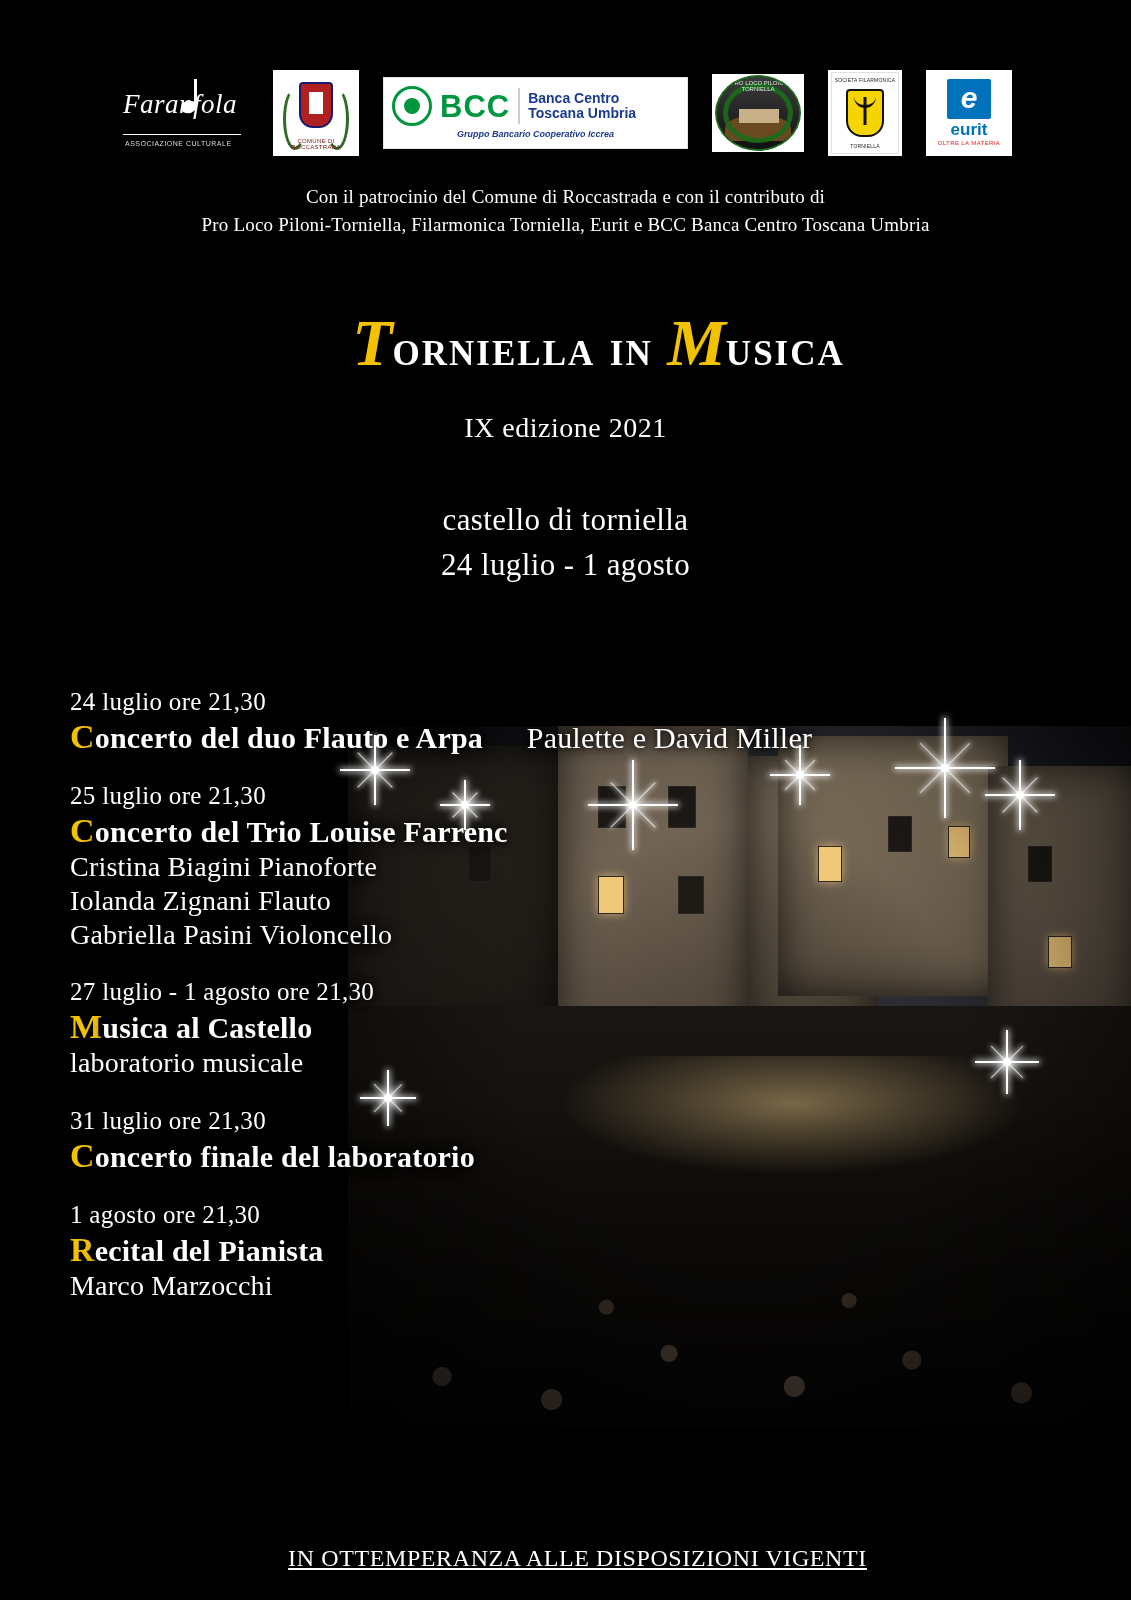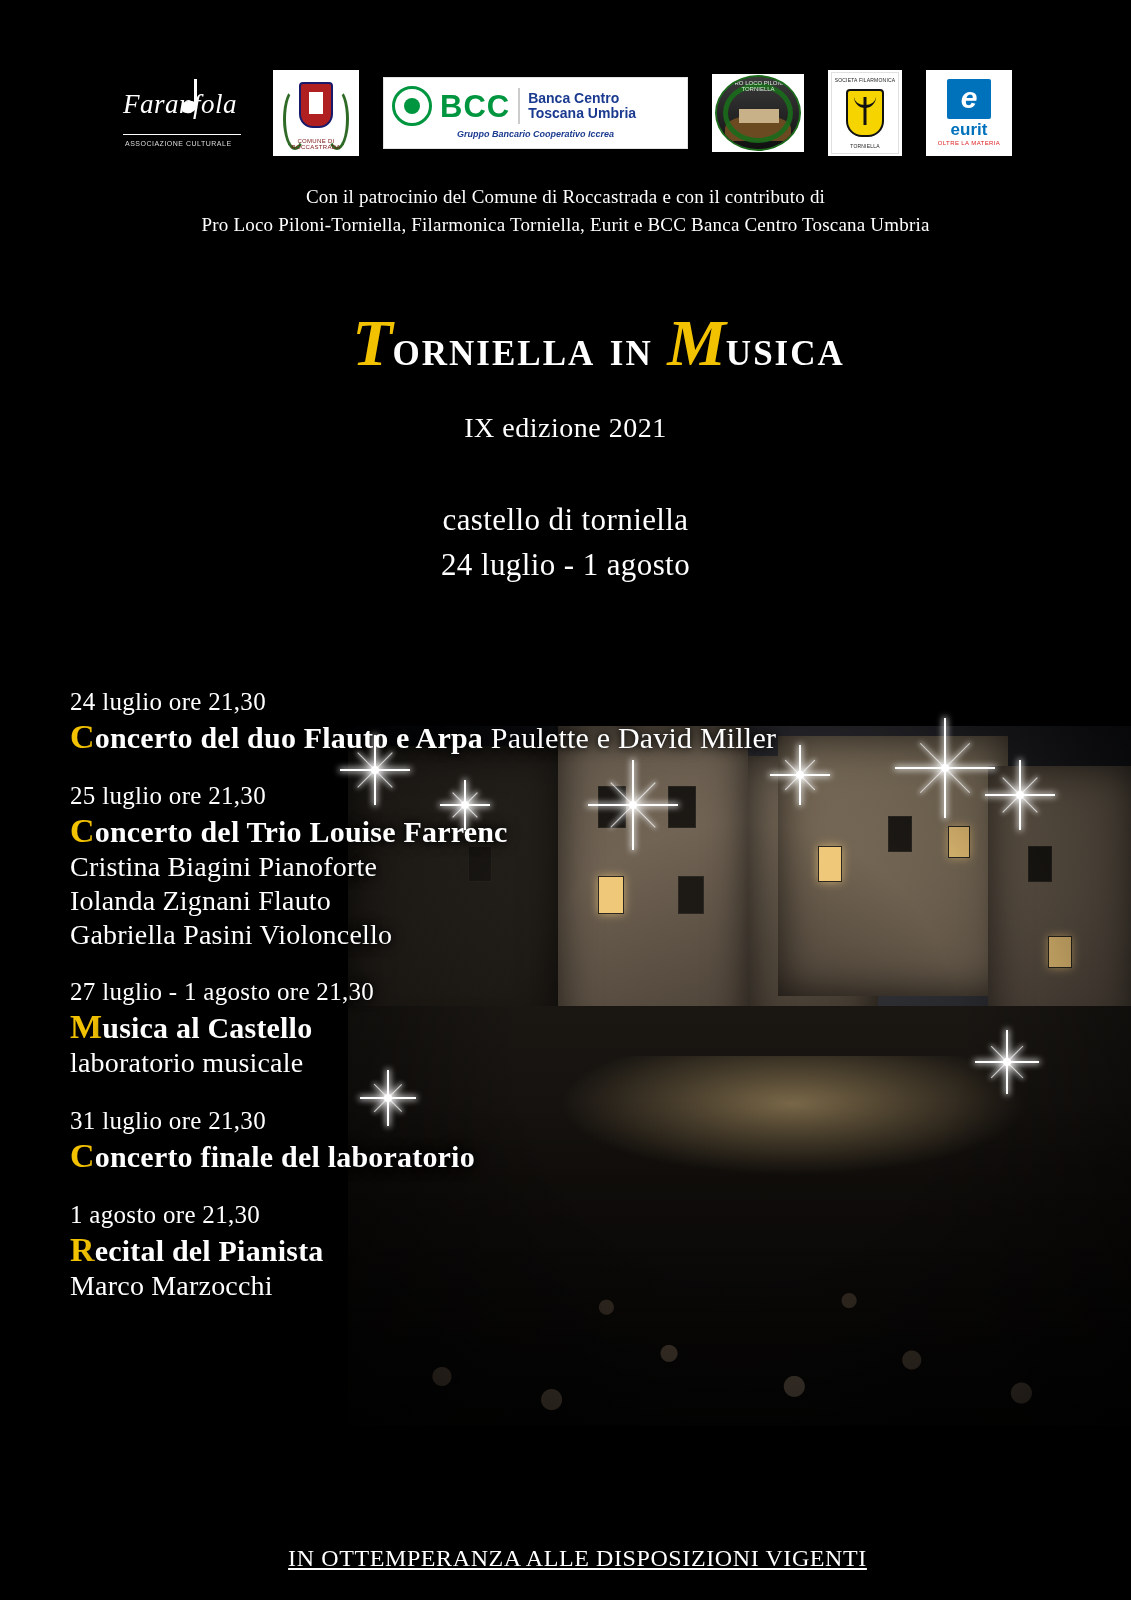--- a/index.html
+++ b/index.html
@@ -578,20 +578,21 @@
     font-size: 34px;
   }
   .ev-sub {
     font-size: 28px;
     letter-spacing: 0.2px;
     line-height: 1.22;
     text-shadow: 0 0 6px rgba(0,0,0,0.95), 0 0 14px rgba(0,0,0,0.9);
   }
   .ev-title .plain {
     font-weight: normal;
+    margin-left: 36px;
   }
 
   
   .footer {
     position: absolute;
     left: 12px;
     bottom: 26px;
     width: 100%;
     text-align: center;
     z-index: 6;

